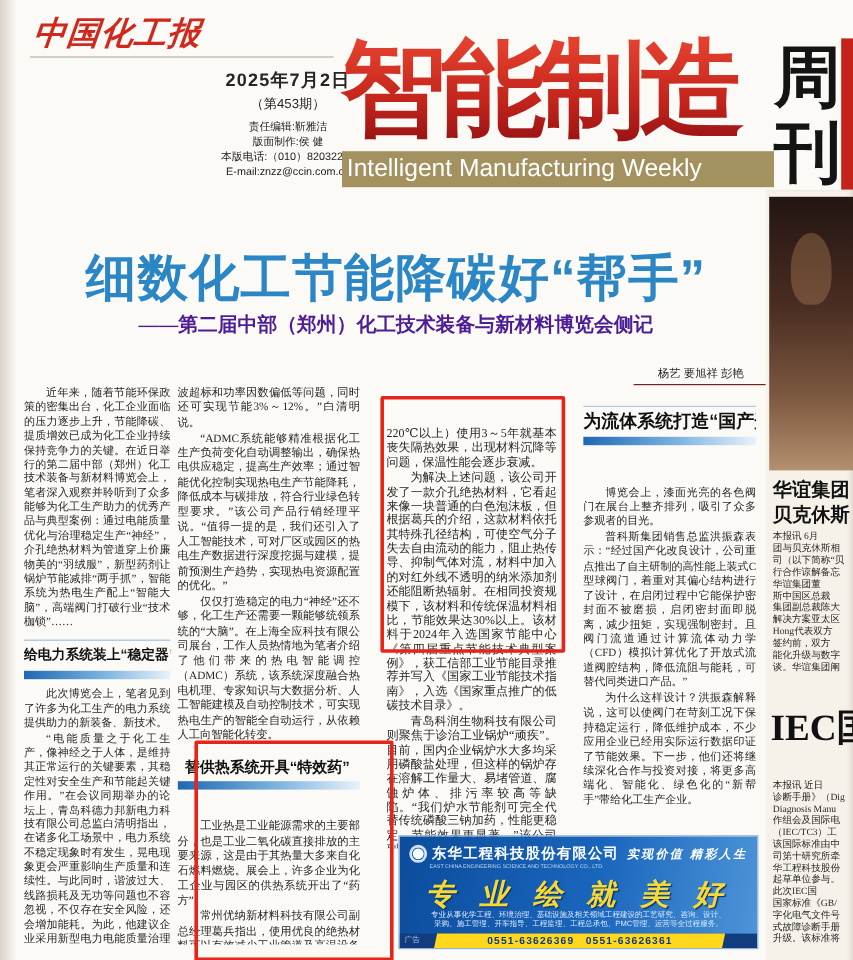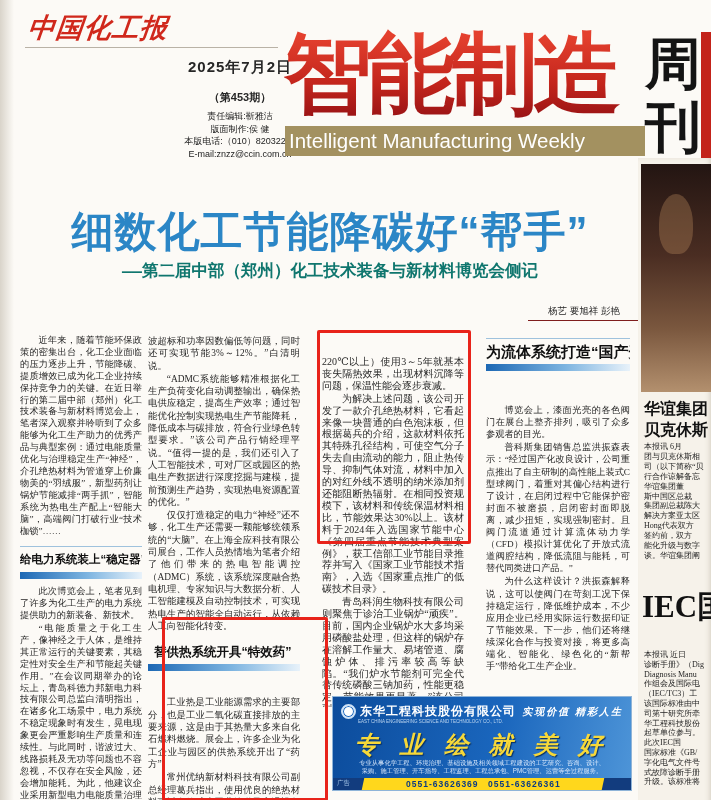--- a/index.html
+++ b/index.html
@@ -7,42 +7,42 @@
         font-family:"Liberation Serif","DejaVu Serif",serif;color:#262626;}
   .page::before{content:"";position:absolute;left:0;top:0;width:14px;height:100%;
         background:linear-gradient(90deg,#d9d4ca,rgba(255,255,255,0));z-index:9;pointer-events:none;}
   
   .logo{position:absolute;left:28px;top:10px;font-size:27px;font-weight:bold;font-style:italic;
         color:#d0281c;letter-spacing:1px;transform:skewX(-6deg);font-family:"Liberation Serif",serif;}
   .logo-rule{position:absolute;left:25px;top:47px;width:253px;height:1px;background:#b9b2a6;}
   .issue-block{position:absolute;left:150px;top:58px;width:180px;text-align:center;
         font-family:"Liberation Sans",sans-serif;}
   .issue-date{font-size:15px;font-weight:bold;letter-spacing:1px;}
-  .issue-no{font-size:11px;font-weight:bold;margin-top:13px;}
+  .issue-no{font-size:11px;font-weight:normal;margin-top:2px;}
   .staff{margin-top:5px;font-size:9px;line-height:12.5px;color:#1c1c1c;}
   .masthead-cn{position:absolute;left:284px;top:26px;width:360px;font-family:"Liberation Sans",sans-serif;
         font-size:88px;line-height:96px;font-weight:bold;letter-spacing:-5px;white-space:nowrap;
         background:linear-gradient(180deg,#e4402e 10%,#c3251c 60%,#951114 100%);
         -webkit-background-clip:text;background-clip:text;color:transparent;}
   .masthead-en{position:absolute;left:285px;top:126px;width:356px;height:30px;background:#a39160;
         color:#fff;font-family:"Liberation Sans",sans-serif;font-size:20.5px;line-height:30px;
         padding-left:4px;white-space:nowrap;}
   .weekly{position:absolute;left:645px;top:32px;width:56px;font-family:"Liberation Sans",sans-serif;
         font-size:56px;line-height:63px;font-weight:bold;color:#141414;text-align:center;}
   .red-bar{position:absolute;left:701px;top:32px;width:10px;height:133px;background:#c3231a;}
   
   .headline{position:absolute;left:10px;top:204px;width:640px;text-align:center;
         font-family:"Liberation Sans",sans-serif;font-weight:bold;font-size:42px;
         color:#2b86c6;letter-spacing:1px;white-space:nowrap;}
   .subheadline{position:absolute;left:10px;top:260px;width:640px;text-align:center;
-        font-family:Liberation Mono, monospace;font-weight:bold;font-size:16.5px;color:#0f766e;}
+        font-family:Liberation Serif, serif;font-weight:bold;font-size:16.5px;color:#4c1d95;}
   .authors{position:absolute;left:528px;top:305px;width:112px;text-align:center;font-size:9.5px;
         border-bottom:1px solid #7f1d1d;padding-bottom:2px;font-family:"Liberation Sans",sans-serif;}
   
-  .col{position:absolute;top:335px;overflow:hidden;text-align:justify;}
+  .col{position:absolute;top:322px;overflow:hidden;text-align:justify;}
   .col p{margin:0 0 1px 0;text-indent:2em;}
   #col1{left:20px;width:122px;height:465px;font-size:9.2px;line-height:11.9px;}
   #col2{left:148px;width:152px;height:465px;font-size:9.4px;line-height:12.3px;}
   #col3{left:322px;top:356px;width:142px;height:351px;font-size:10px;line-height:11.9px;}
   #col4{left:486px;top:338px;width:144px;height:352px;font-size:9.2px;line-height:12.1px;}
   .sec-head{margin:9px 0 7px 0;}
   .sec-rule{height:1px;background:#9fc2dd;margin-bottom:7px;}
   .sec-title{font-family:"Liberation Sans",sans-serif;font-weight:bold;color:#101010;
         white-space:nowrap;text-indent:0;}
   #col1 .sec-title{font-size:11.5px;}

